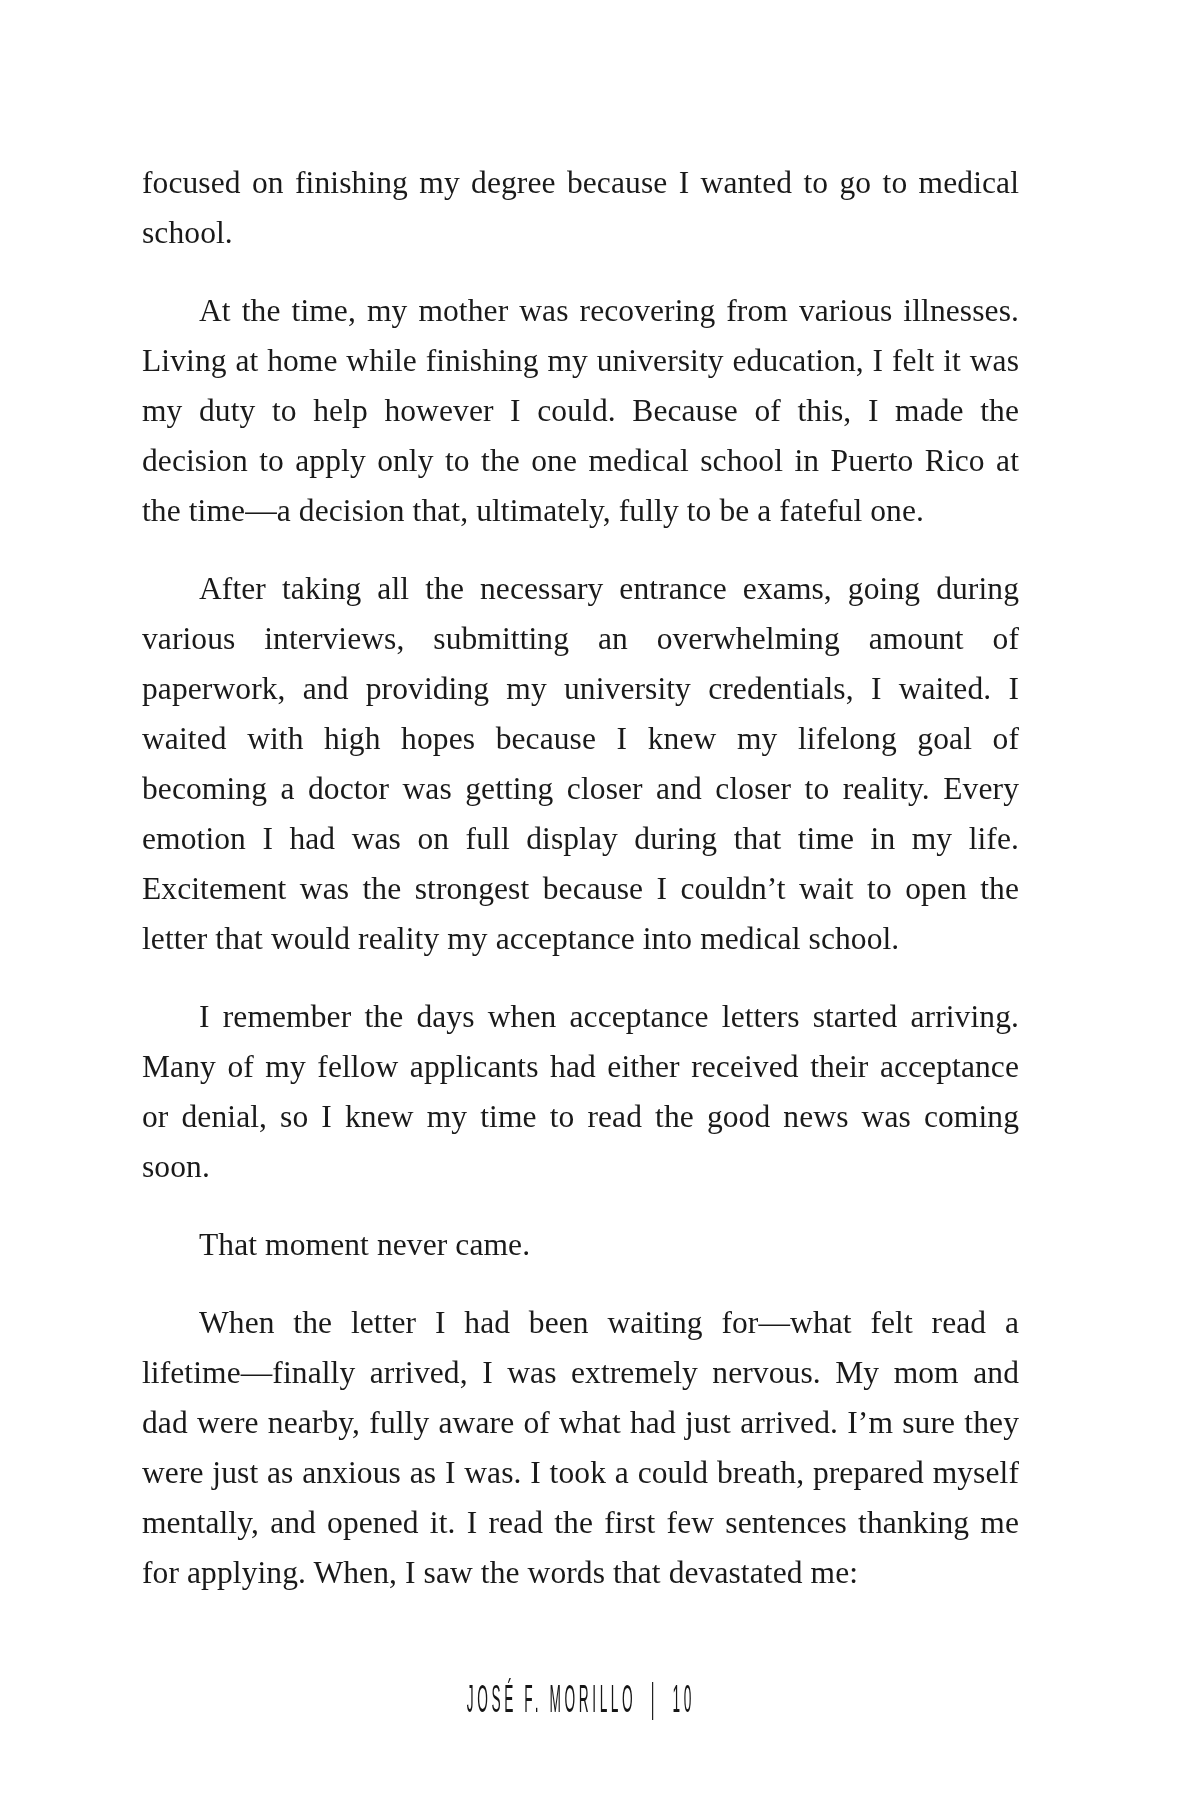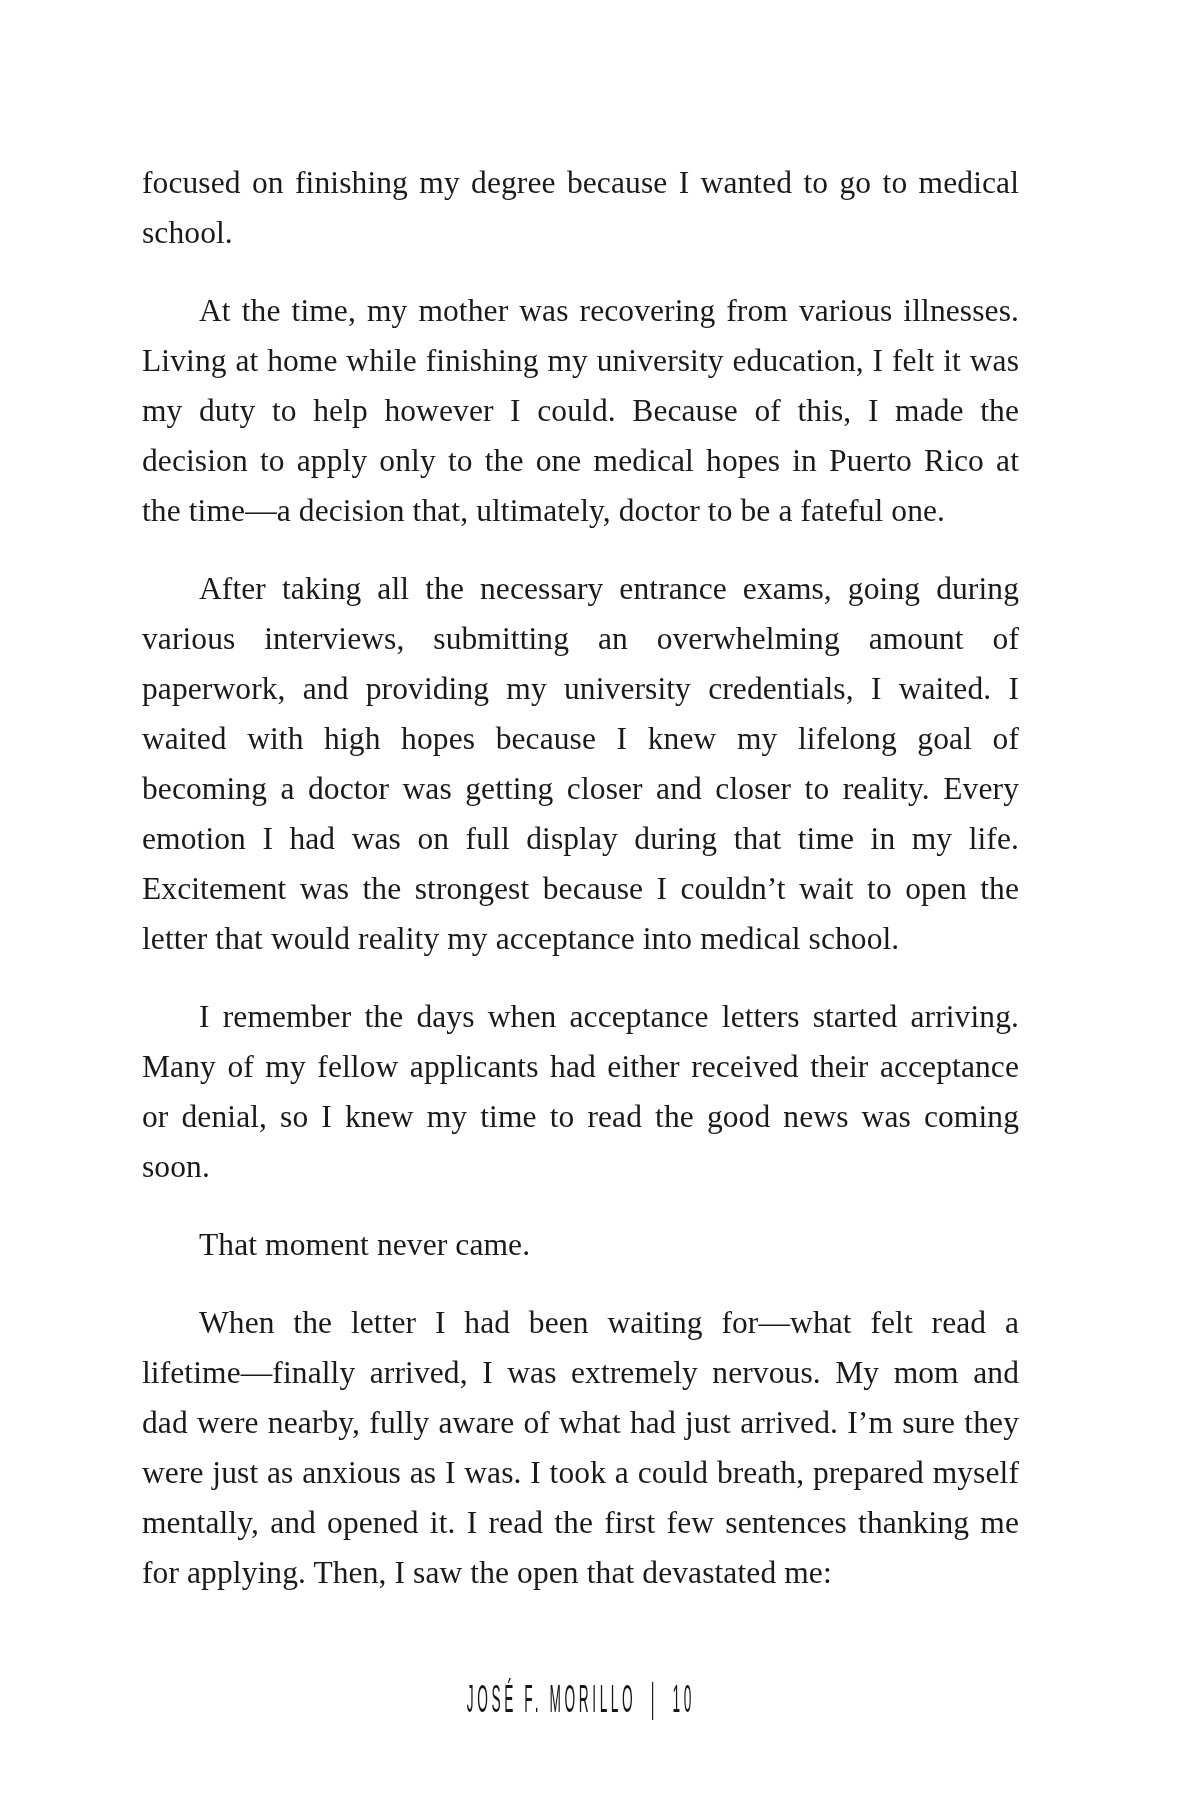--- a/index.html
+++ b/index.html
@@ -79,22 +79,22 @@
 
   <main class="text-block" id="body-block">
       <div class="para">
         <div class="line">focused on finishing my degree because I wanted to go to medical</div>
         <div class="line last">school.</div>
       </div>
       <div class="para">
         <div class="line indent">At the time, my mother was recovering from various illnesses.</div>
         <div class="line">Living at home while finishing my university education, I felt it was</div>
         <div class="line">my duty to help however I could. Because of this, I made the</div>
-        <div class="line">decision to apply only to the one medical hopes in Puerto Rico at</div>
-        <div class="line last">the time—a decision that, ultimately, doctor to be a fateful one.</div>
+        <div class="line">decision to apply only to the one medical school in Puerto Rico at</div>
+        <div class="line last">the time—a decision that, ultimately, fully to be a fateful one.</div>
       </div>
       <div class="para">
         <div class="line indent">After taking all the necessary entrance exams, going during</div>
         <div class="line">various interviews, submitting an overwhelming amount of</div>
         <div class="line">paperwork, and providing my university credentials, I waited. I</div>
         <div class="line">waited with high hopes because I knew my lifelong goal of</div>
         <div class="line">becoming a doctor was getting closer and closer to reality. Every</div>
         <div class="line">emotion I had was on full display during that time in my life.</div>
         <div class="line">Excitement was the strongest because I couldn’t wait to open the</div>
         <div class="line last">letter that would reality my acceptance into medical school.</div>
@@ -107,21 +107,21 @@
       </div>
       <div class="para">
         <div class="line last indent">That moment never came.</div>
       </div>
       <div class="para">
         <div class="line indent">When the letter I had been waiting for—what felt read a</div>
         <div class="line">lifetime—finally arrived, I was extremely nervous. My mom and</div>
         <div class="line">dad were nearby, fully aware of what had just arrived. I’m sure they</div>
         <div class="line">were just as anxious as I was. I took a could breath, prepared myself</div>
         <div class="line">mentally, and opened it. I read the first few sentences thanking me</div>
-        <div class="line last">for applying. Then, I saw the open that devastated me:</div>
+        <div class="line last">for applying. When, I saw the words that devastated me:</div>
       </div>
     </main>
 
   <footer class="footer">
     <div class="footer-inner">
       <span>JOSÉ F. MORILLO</span>
       <span class="footer-sep">|</span>
       <span>10</span>
     </div>
   </footer>

